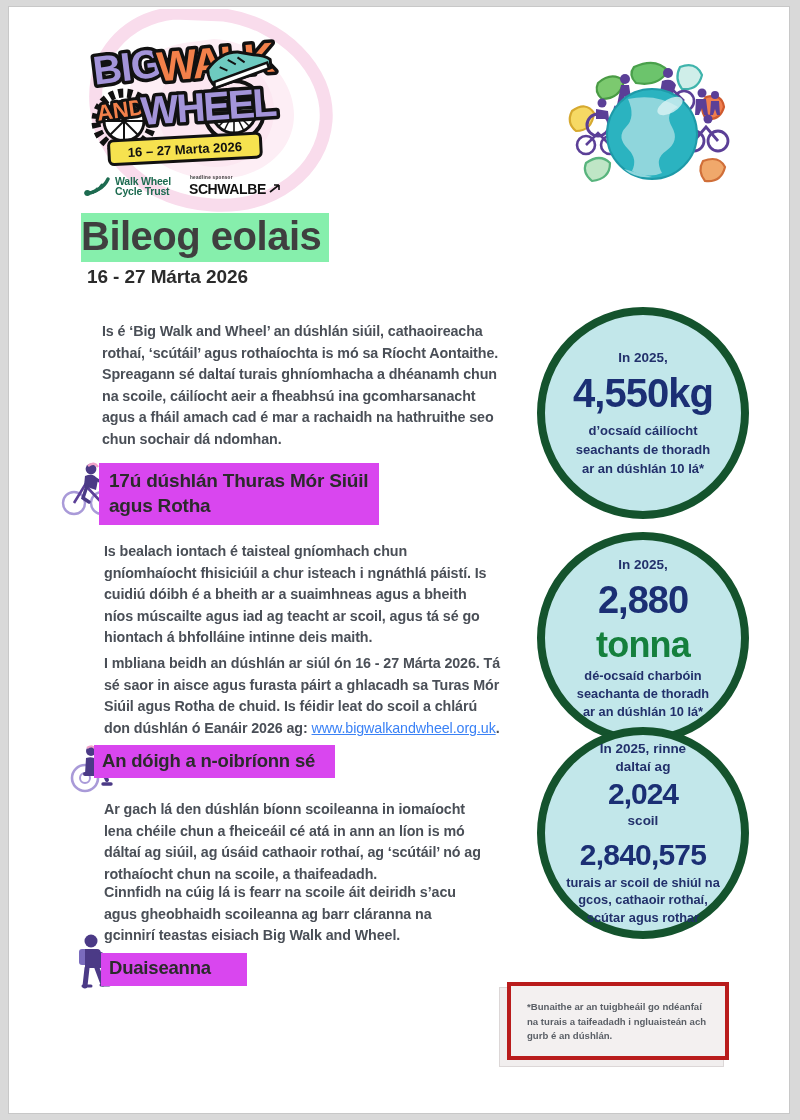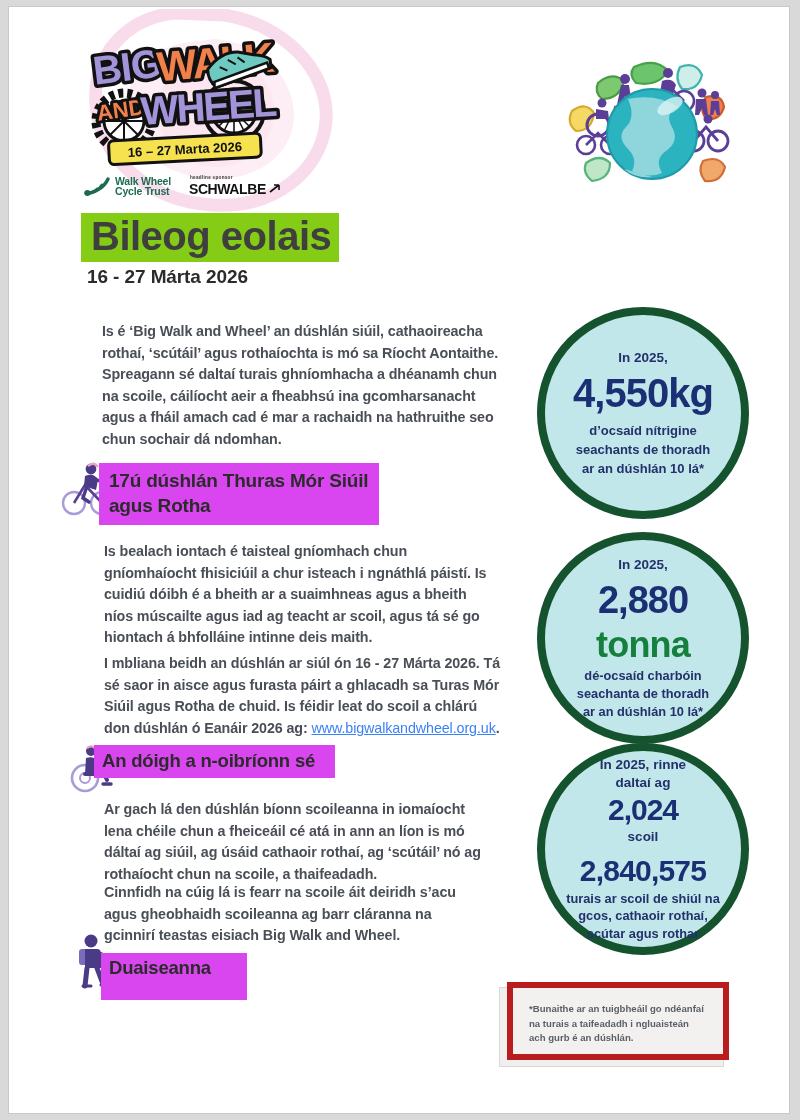--- a/index.html
+++ b/index.html
@@ -89,22 +89,22 @@
     top: 42px;
     width: 180px;
     height: 145px;
   }
 
   
   .title-hl {
     position: absolute;
     left: 72px;
     top: 206px;
-    background: #84cc16;
-    padding: 1px 8px 4px 10px;
+    background: #86efac;
+    padding: 1px 8px 4px 0;
   }
   .title-hl h1 {
     margin: 0;
     font-size: 40px;
     line-height: 44px;
     font-weight: bold;
     color: #3f3f3f;
     letter-spacing: -0.5px;
   }
   .subtitle {
@@ -141,21 +141,21 @@
     padding: 5px 10px 7px 10px;
     font-size: 19px; line-height: 25px;
   }
   .hl-head.h-how {
     left: 85px; top: 738px; width: 225px;
     padding: 4px 8px 5px 8px;
     font-size: 18.5px; line-height: 24px;
   }
   .hl-head.h-prizes {
     left: 92px; top: 946px; width: 130px;
-    padding: 3px 8px 20px 8px;
+    padding: 3px 8px 6px 8px;
     font-size: 18.5px; line-height: 24px;
   }
 
   .sec-icon { position: absolute; }
   .icon-bike  { left: 52px; top: 452px;  width: 56px; height: 58px; }
   .icon-wheel { left: 60px; top: 735px;  width: 46px; height: 52px; }
   .icon-walk  { left: 62px; top: 925px;  width: 44px; height: 58px; }
 
   .p-bike1   { left: 80px; top: 519px;  width: 395px; }
   .p-bike2   { left: 80px; top: 631px;  width: 400px; }
@@ -179,21 +179,21 @@
     display: flex;
     flex-direction: column;
     align-items: center;
     justify-content: center;
     text-align: center;
     color: #1f2f63;
     padding: 10px;
   }
   .stat-1 { left: 528px; top: 300px; width: 212px; height: 212px; }
   .stat-2 { left: 528px; top: 525px; width: 212px; height: 212px; }
-  .stat-3 { left: 528px; top: 736px; width: 212px; height: 212px; }
+  .stat-3 { left: 528px; top: 720px; width: 212px; height: 212px; }
 
   .st-small {
     font-size: 13.5px;
     line-height: 19px;
     font-weight: bold;
     color: #22306b;
   }
   .st-big {
     font-weight: bold;
     color: #1b2f74;
@@ -227,21 +227,21 @@
     border: 1px solid #dcd7d7;
     box-sizing: border-box;
   }
   .footnote {
     position: absolute;
     left: 498px;
     top: 975px;
     width: 222px;
     height: 78px;
     background: #f3f0f0;
-    border: 6px solid #b91c1c;
+    border: 4px solid #b91c1c;
     box-sizing: border-box;
     padding: 14px 16px;
   }
   .footnote p {
     margin: 0;
     font-size: 9.6px;
     line-height: 14.5px;
     color: #5a5f66;
     font-weight: bold;
   }
@@ -445,21 +445,21 @@
       <path d="M26 36 l6 16" stroke="#4b3a86" stroke-width="5" fill="none" stroke-linecap="round"></path>
       <path d="M30 22 l8 8" stroke="#4b3a86" stroke-width="4" fill="none" stroke-linecap="round"></path>
       <path d="M12 54 l8 0 M30 53 l8 0" stroke="#4b3a86" stroke-width="3" fill="none" stroke-linecap="round"></path>
     </svg>
   </div>
   <div class="hl-head h-prizes">Duaiseanna</div>
 
   <div class="stat stat-1">
     <div class="st-small">In 2025,</div>
     <div class="st-big">4,550kg</div>
-    <div class="st-cap">d’ocsaíd nítrigine</div>
+    <div class="st-cap">d’ocsaíd cáilíocht</div>
     <div class="st-cap">seachants de thoradh</div>
     <div class="st-cap">ar an dúshlán 10 lá*</div>
   </div>
 
   <div class="stat stat-2">
     <div class="st-small">In 2025,</div>
     <div class="st-big">2,880</div>
     <div class="st-big2">tonna</div>
     <div class="st-cap">dé-ocsaíd charbóin</div>
     <div class="st-cap">seachanta de thoradh</div>

